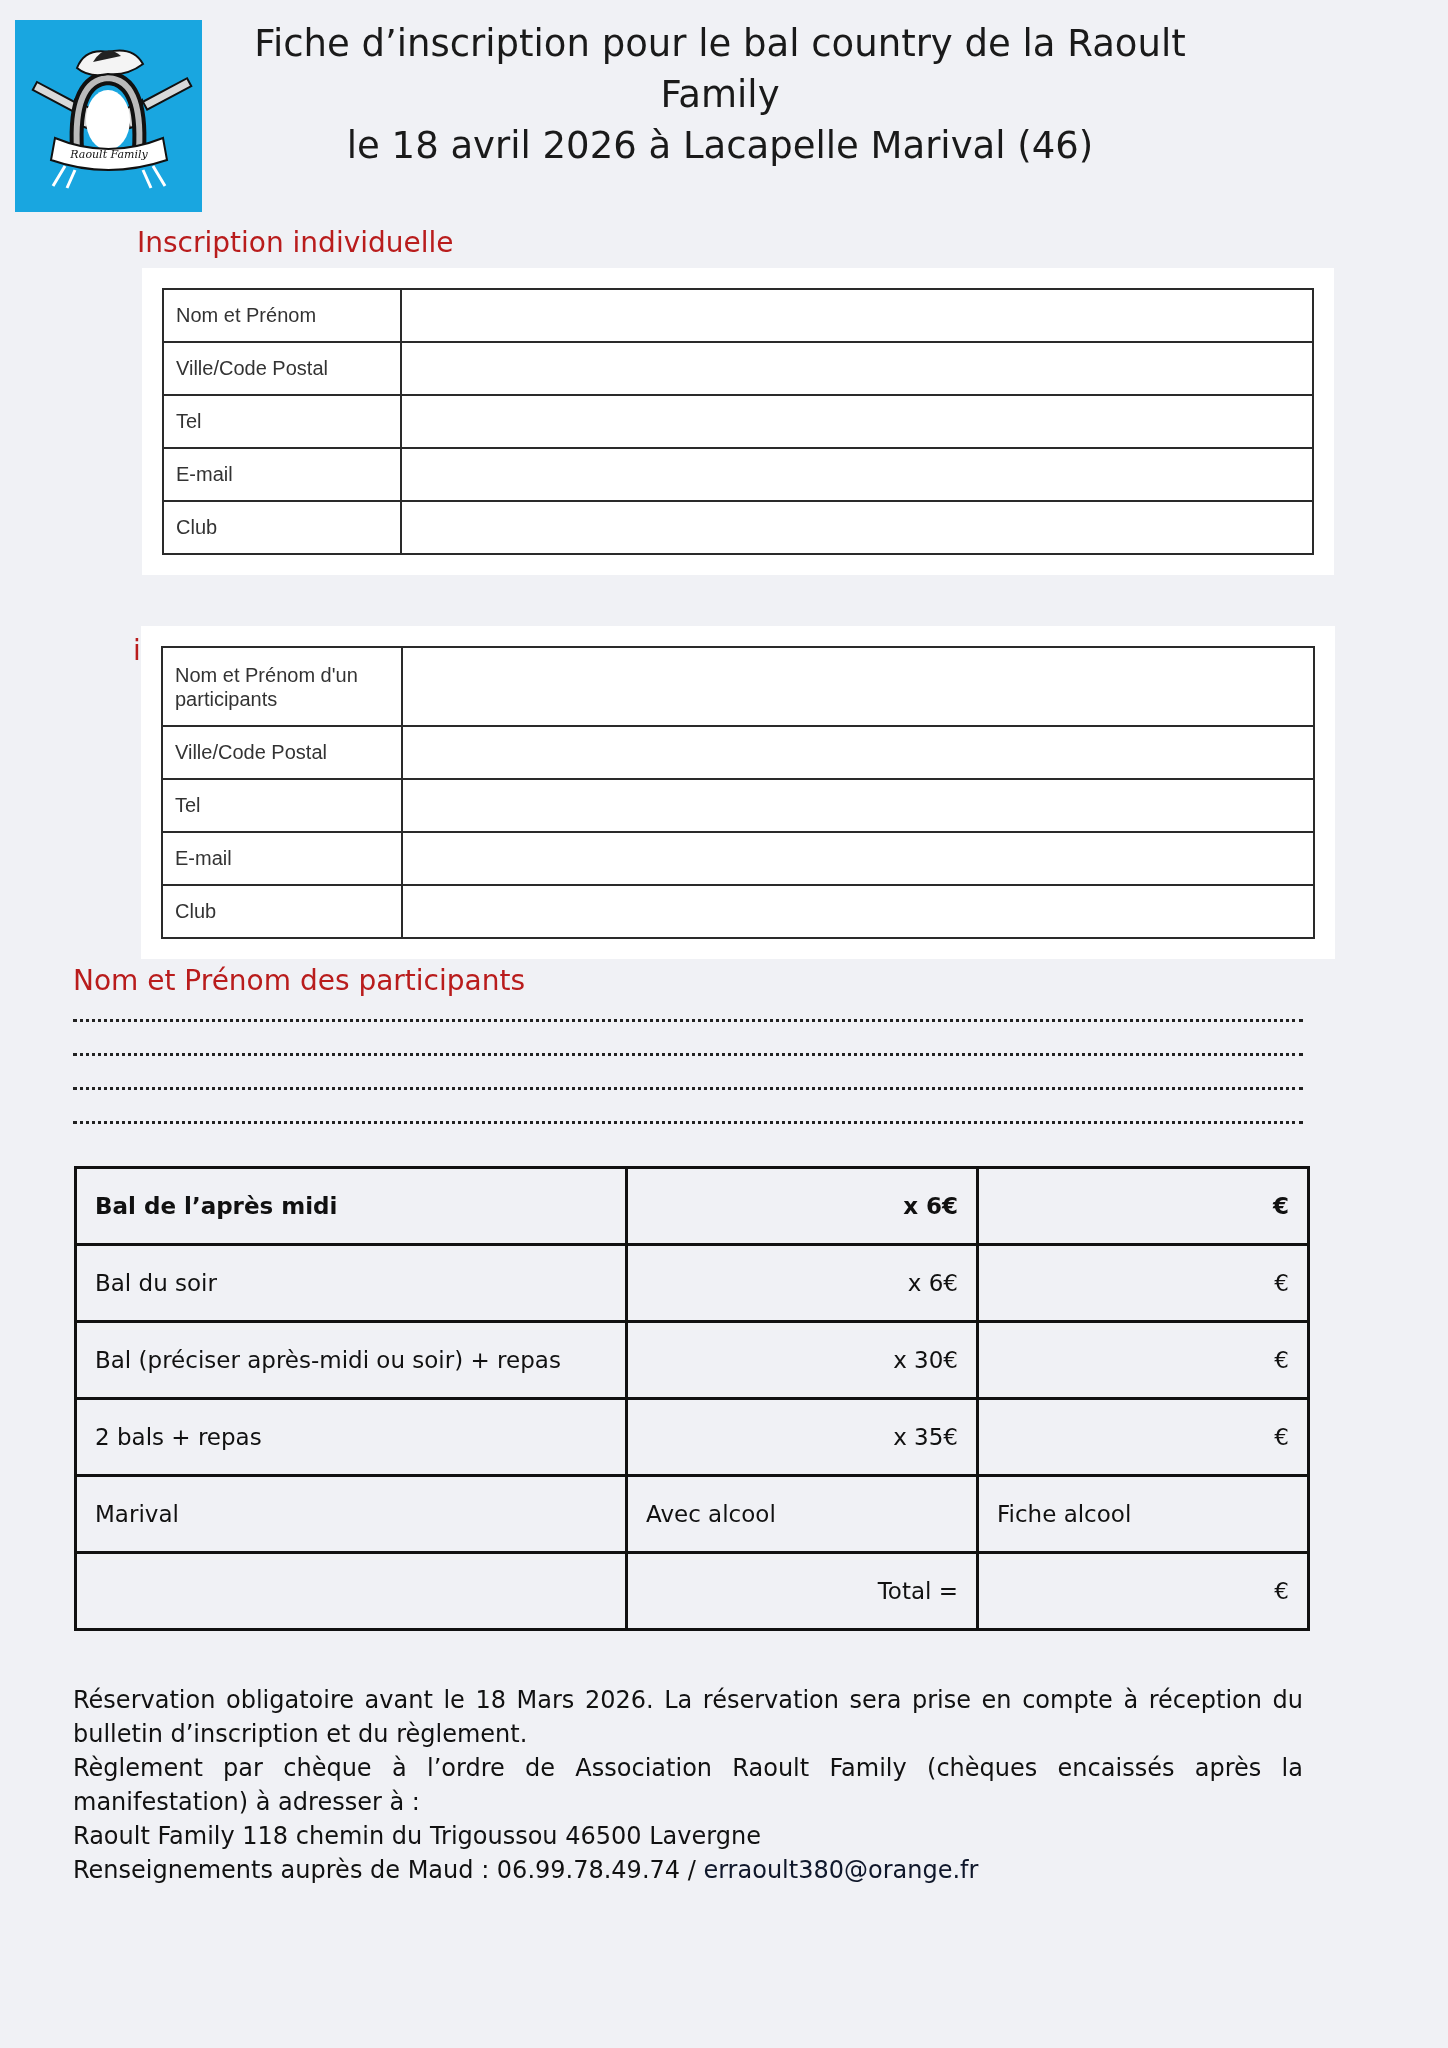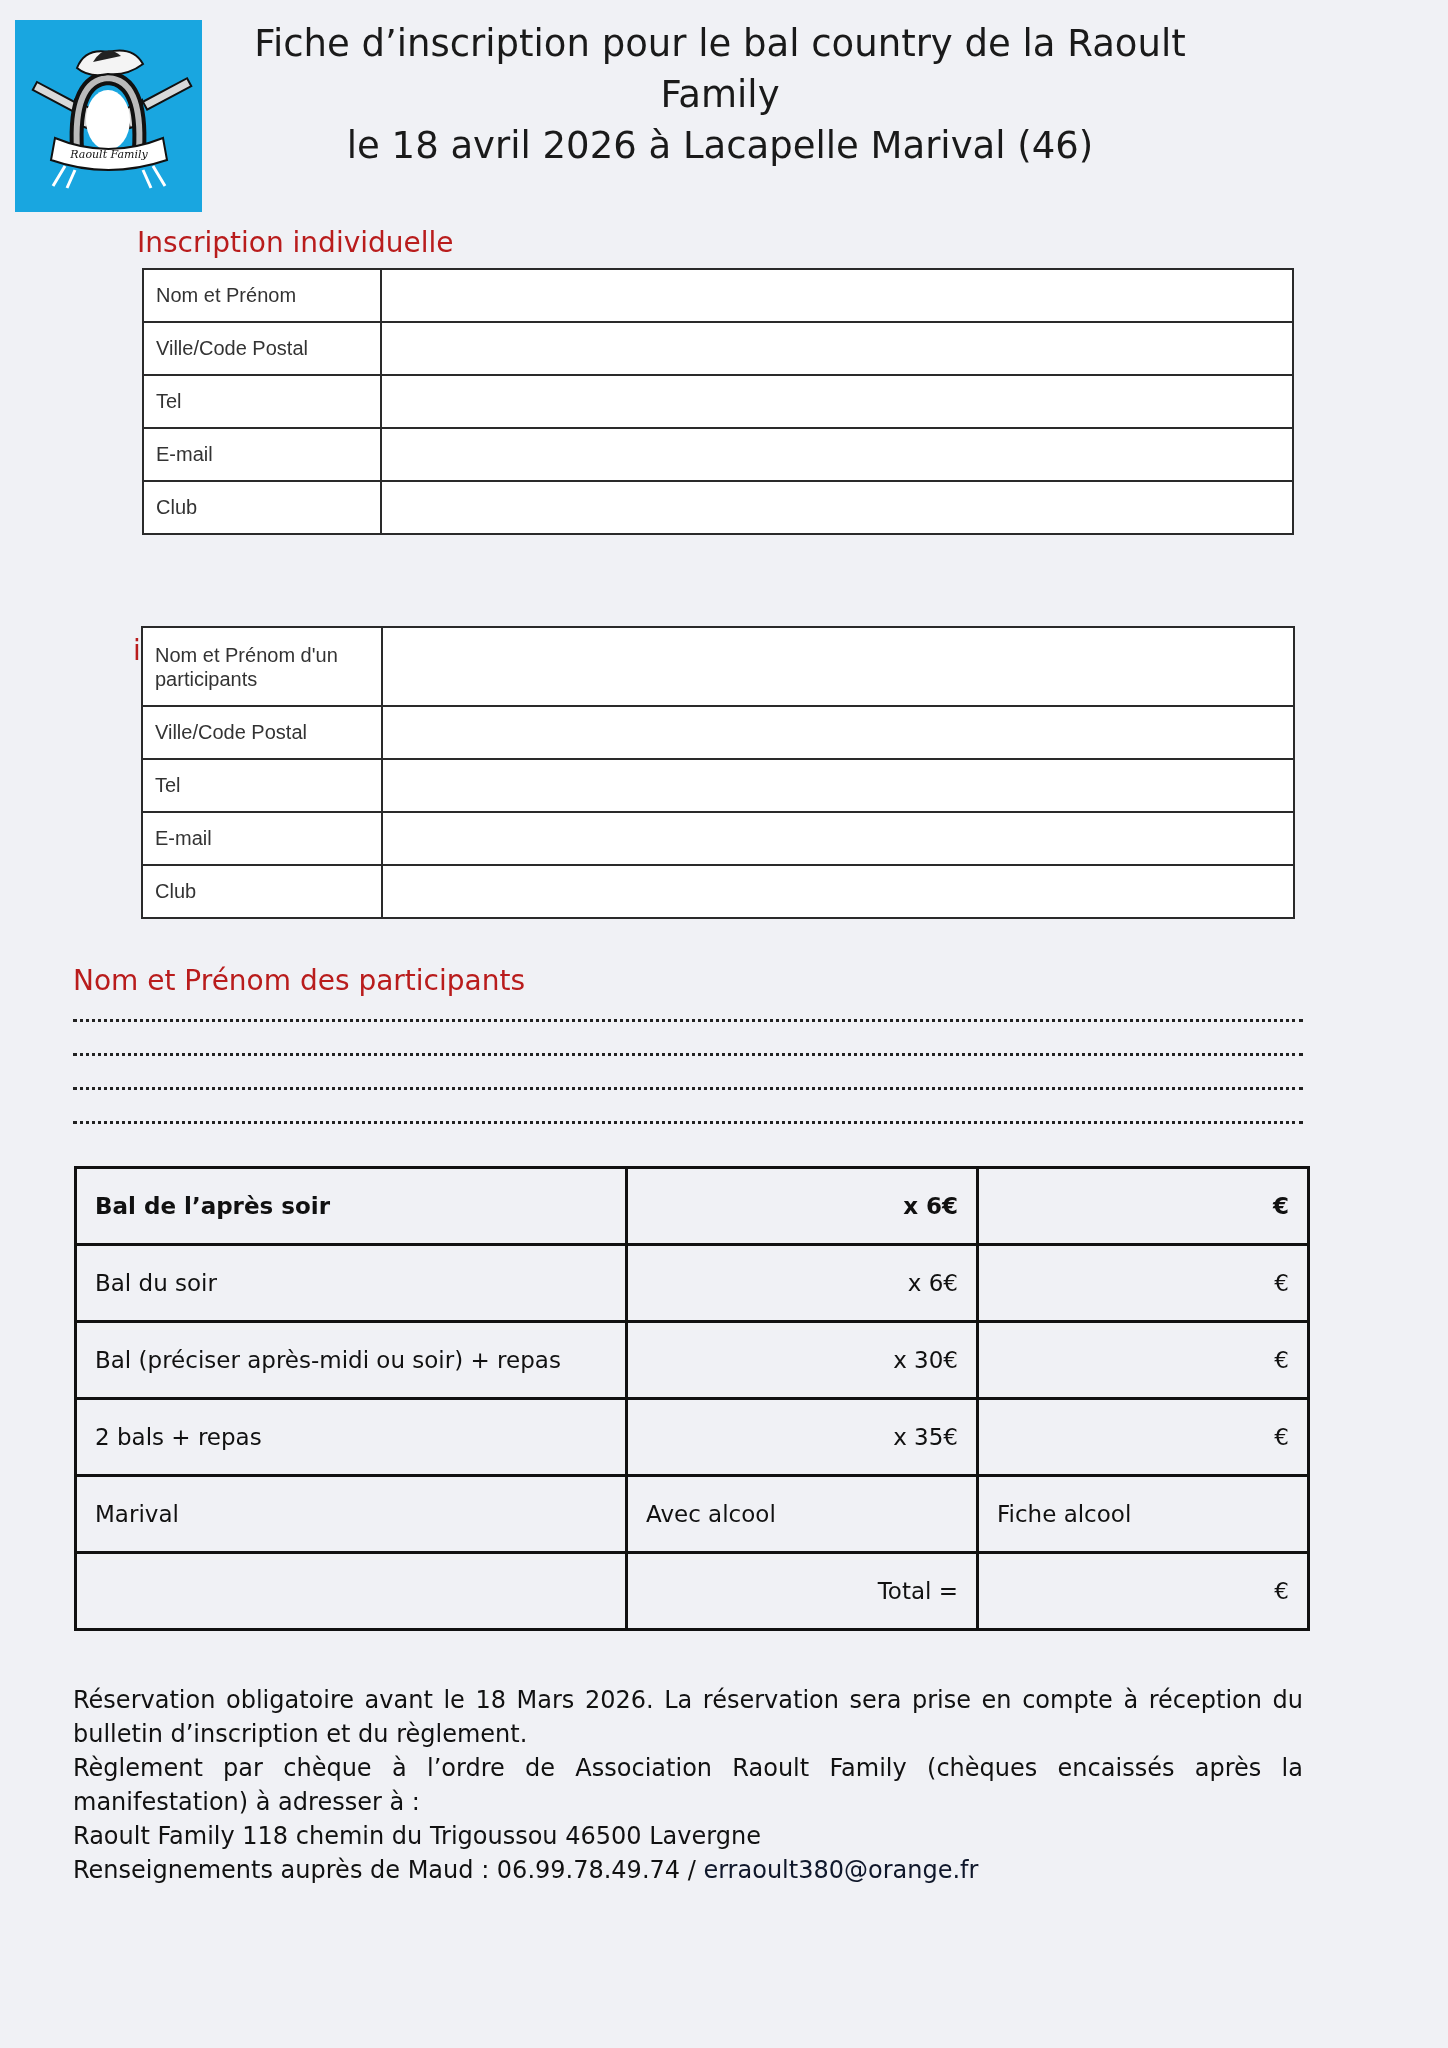--- a/index.html
+++ b/index.html
@@ -9,21 +9,21 @@
   }
   .logo {
     position:absolute; left:15px; top:20px; width:187px; height:192px; background:#19a6e0;
   }
   .logo svg { width:100%; height:100%; display:block; }
   .title {
     position:absolute; left:200px; top:18px; width:1040px; text-align:center;
     font-size:37px; line-height:51px; color:#1a1a1a; font-weight:normal;
   }
   .section-label { position:absolute; font-size:28px; color:#b91c1c; }
-  .form-wrap { position:absolute; background:#ffffff; padding:0; }
+  .form-wrap { position:absolute; background:#ffffff; padding:20px; }
   table.form { border-collapse:collapse; font-family:"Liberation Sans", sans-serif; }
   table.form td { border:2px solid #2a2a2a; background:#fff; font-size:20px; color:#333; padding:0 12px; vertical-align:middle; }
   table.form td.val { padding:0; }
   .dots {
     position:absolute; left:73px; width:1230px; height:0;
     border-top:3px dotted #222;
   }
   table.prices {
     position:absolute; left:74px; top:1166px; border-collapse:collapse;
     font-size:23px;
@@ -132,21 +132,21 @@
 
 <div class="section-label" style="left:73px; top:964px;">Nom et Prénom des participants</div>
 <div class="dots" style="top:1019px;"></div>
 <div class="dots" style="top:1053px;"></div>
 <div class="dots" style="top:1087px;"></div>
 <div class="dots" style="top:1121px;"></div>
 
 <table class="prices">
   <tbody>
       <tr class="bold">
-    <td class="c1">Bal de l’après soir</td>
+    <td class="c1">Bal de l’après midi</td>
     <td class="c2">x 6€</td>
     <td class="c3">€</td>
   </tr>
   <tr>
     <td class="c1">Bal du soir</td>
     <td class="c2">x 6€</td>
     <td class="c3">€</td>
   </tr>
   <tr>
     <td class="c1">Bal (préciser après-midi ou soir) + repas</td>

